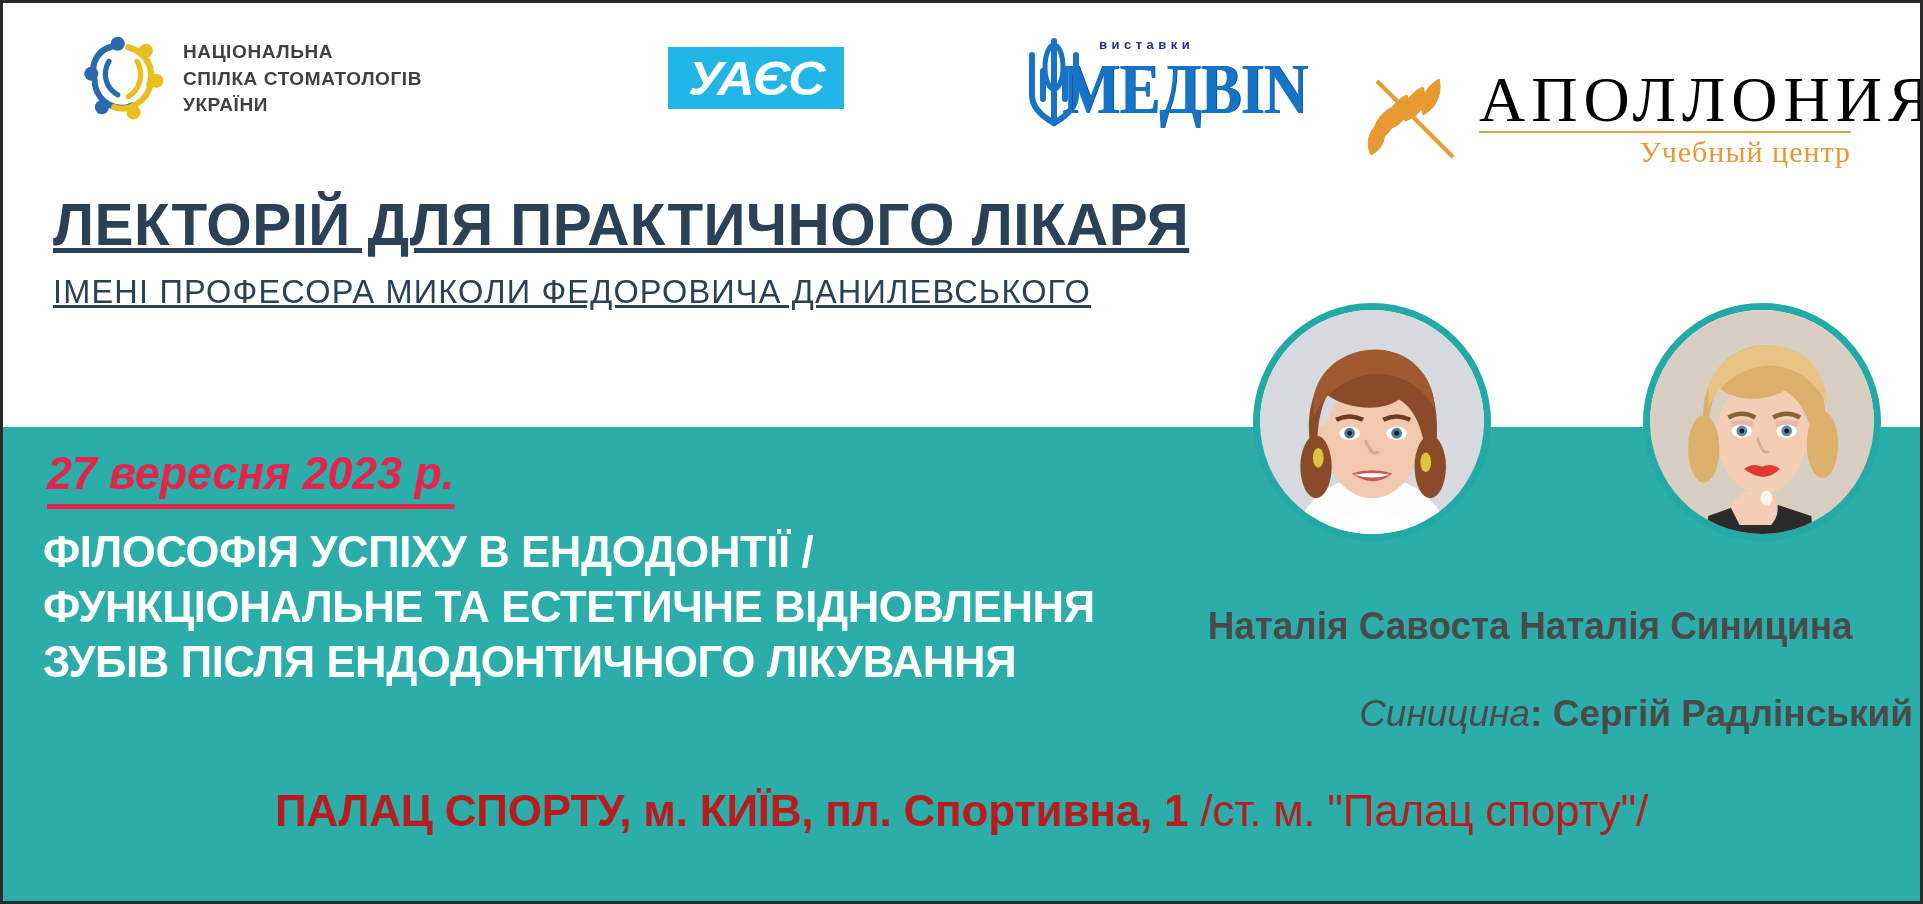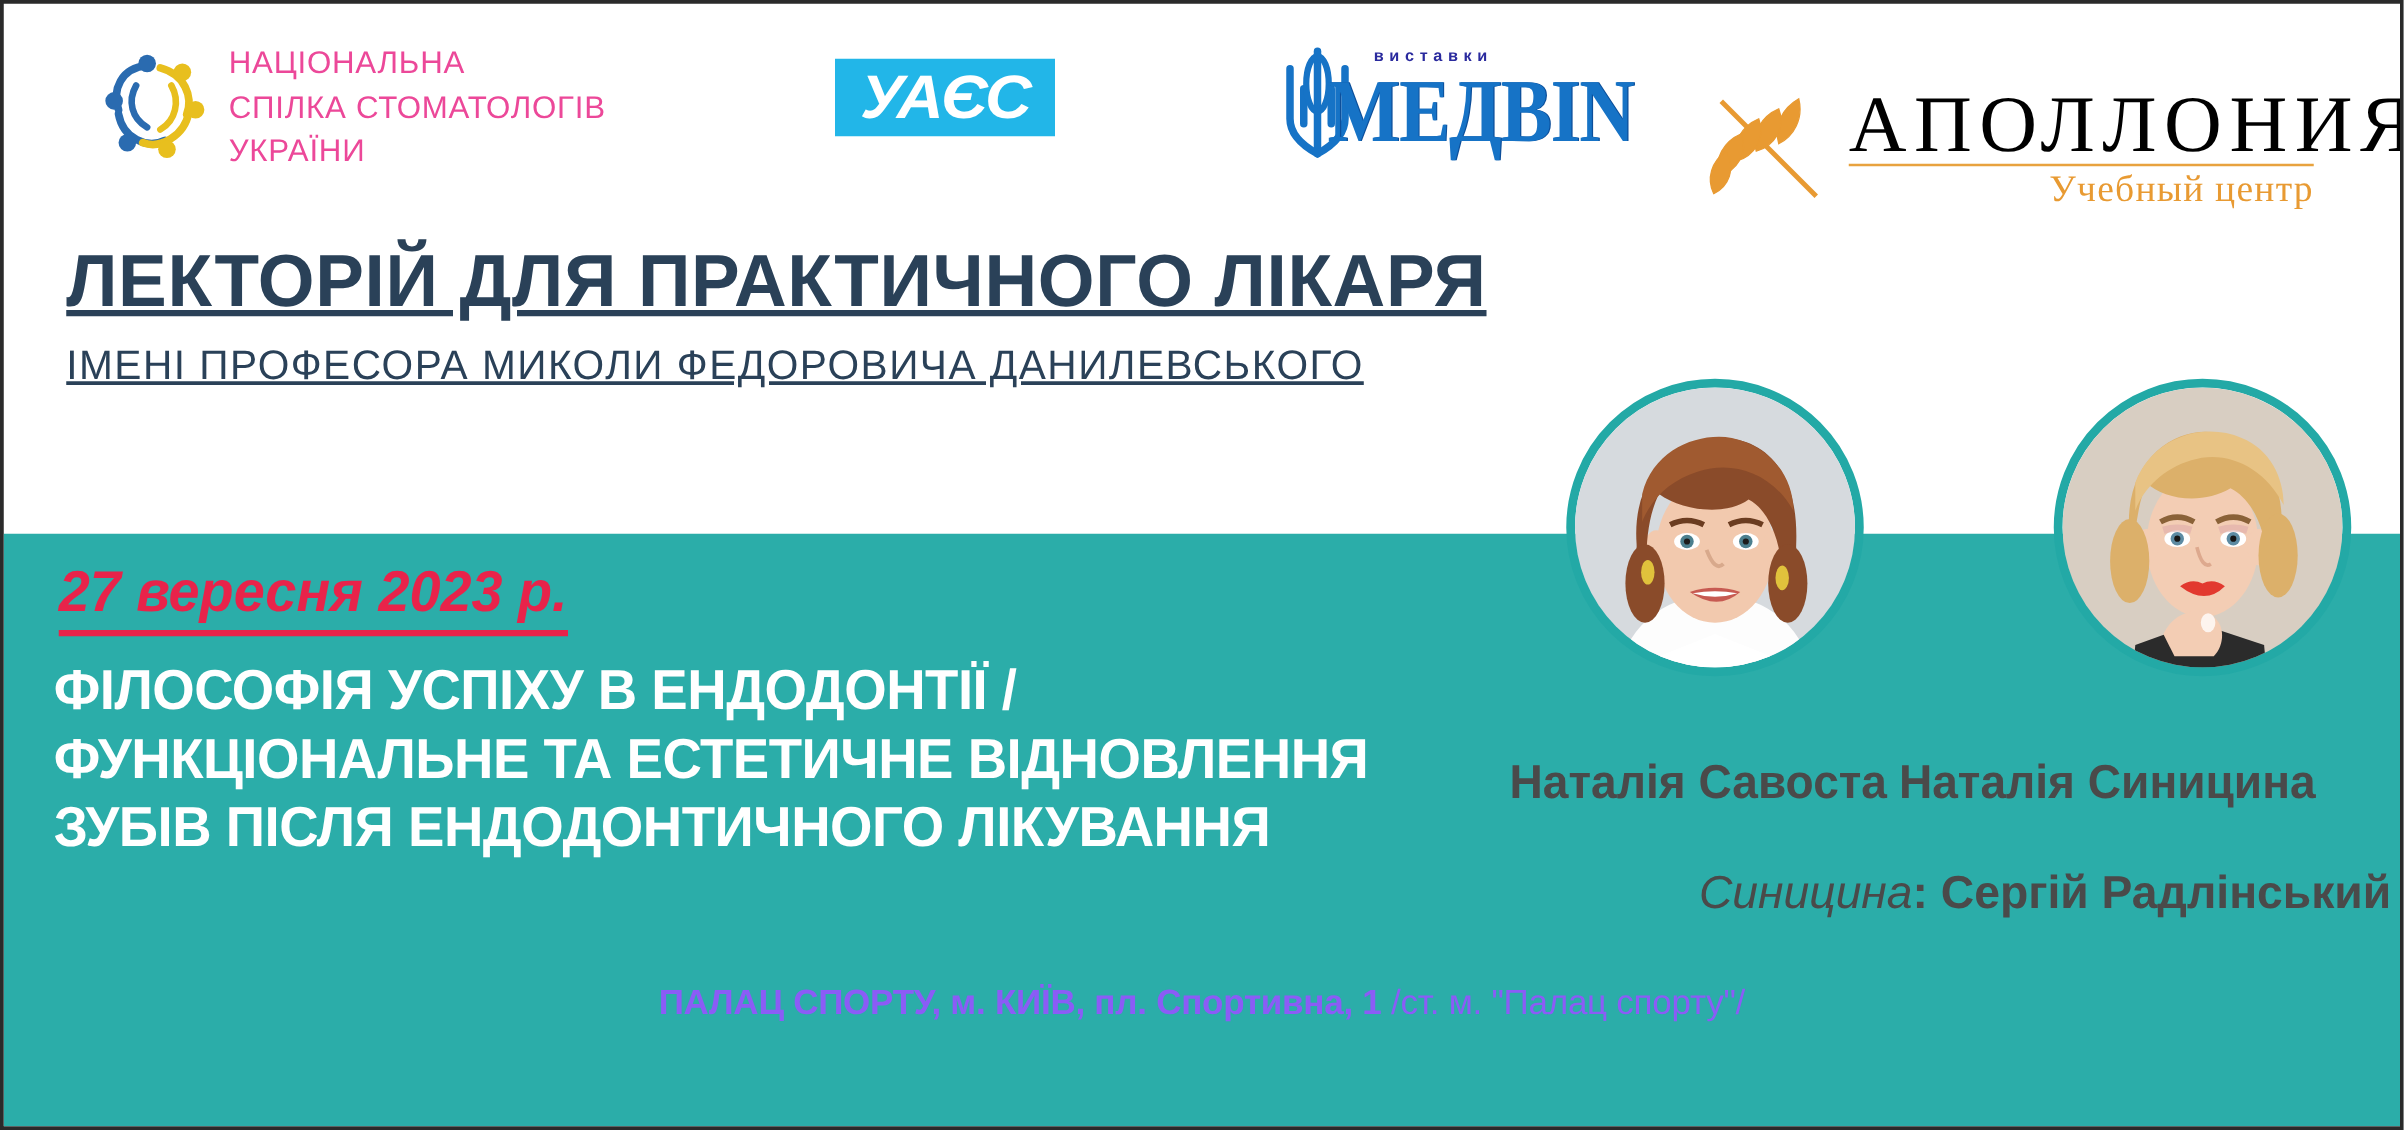--- a/index.html
+++ b/index.html
@@ -25,22 +25,22 @@
     background: #2bada9;
   }
 
   
   .logo-row { position: absolute; top: 0; left: 0; width: 100%; height: 200px; }
 
   
   .nssu { position: absolute; left: 76px; top: 30px; display: flex; align-items: center; gap: 16px; }
   .nssu-mark { width: 88px; height: 92px; position: relative; flex: none; }
   .nssu-text {
-    font-size: 25px; line-height: 1.42; letter-spacing: 0.6px;
-    color: #ec4899; font-weight: 400; white-space: pre-line;
+    font-size: 19px; line-height: 1.42; letter-spacing: 0.6px;
+    color: #404040; font-weight: 700; white-space: pre-line;
     font-family: "Liberation Sans", sans-serif;
   }
 
   
   .uaec {
     position: absolute; left: 665px; top: 44px;
     width: 176px; height: 62px; background: #22b6e8;
     display: flex; align-items: center; justify-content: center;
   }
   .uaec-word {
@@ -158,21 +158,21 @@
     font-size: 37px; color: #4a4a4a; white-space: nowrap;
   }
   .moderator .mod-label { font-style: italic; font-weight: 400; }
   .moderator .mod-name { font-weight: 700; }
 
   
   .address {
     position: absolute; left: 0; right: 0; top: 783px;
     text-align: center;
     font-family: "Liberation Sans", sans-serif;
-    font-size: 28px; color: #8b5cf6; white-space: nowrap;
+    font-size: 44px; color: #b91c1c; white-space: nowrap;
   }
   .address .addr-main { font-weight: 700; letter-spacing: -0.2px; }
   .address .addr-metro { font-weight: 400; letter-spacing: -0.2px; }
 </style>
 </head>
 <body>
 
 <div class="banner">
 
   <div class="teal-band">

